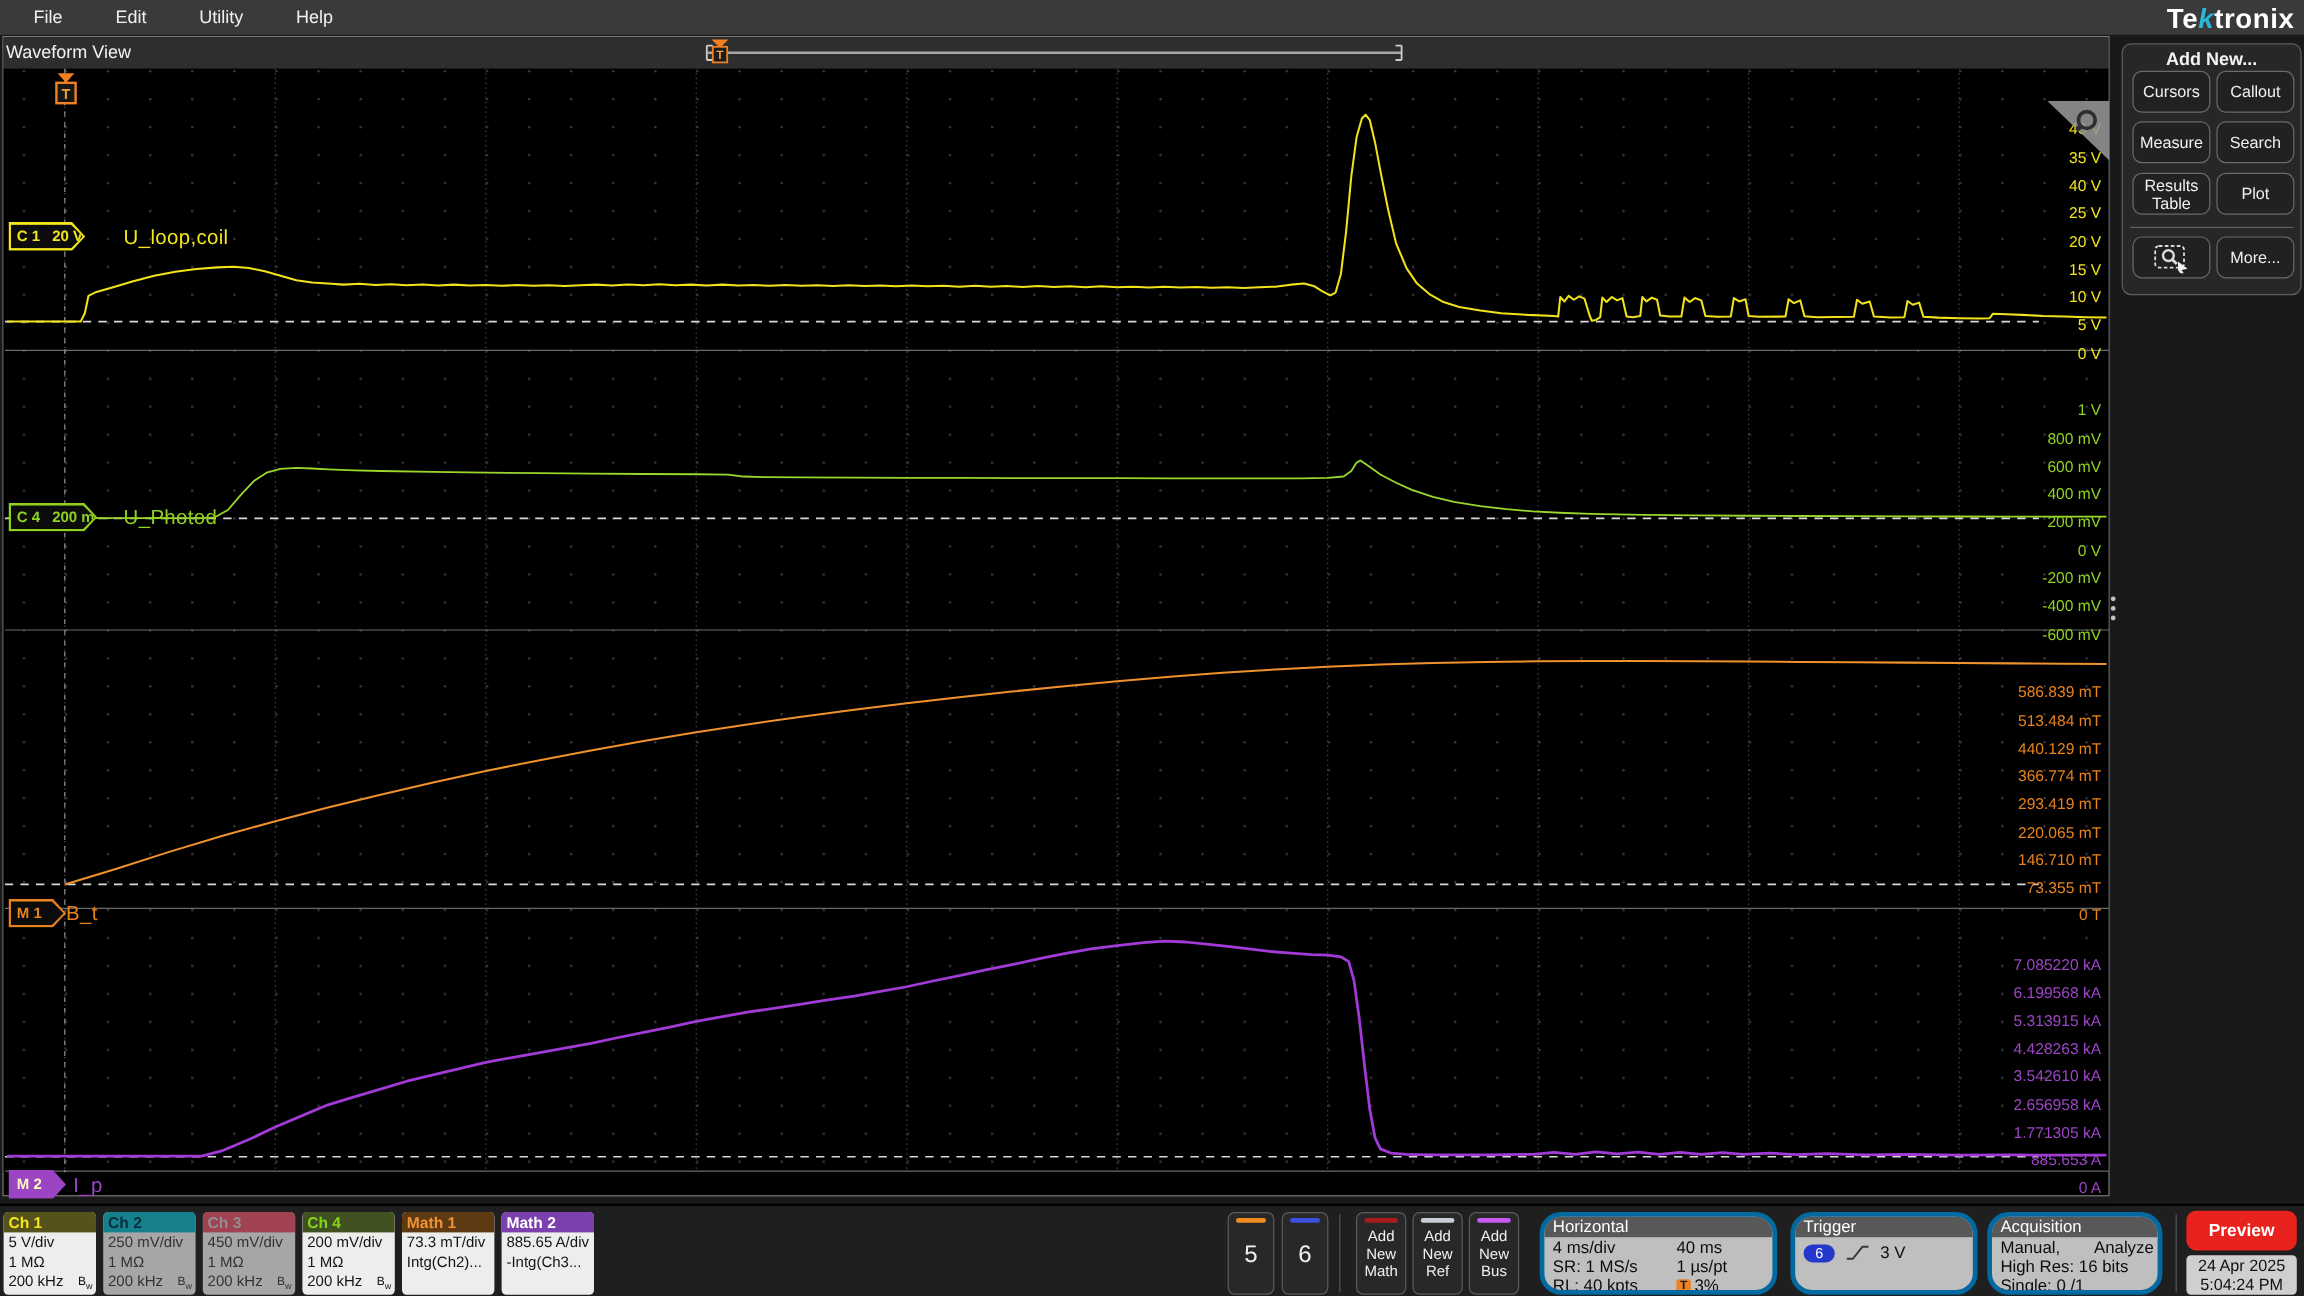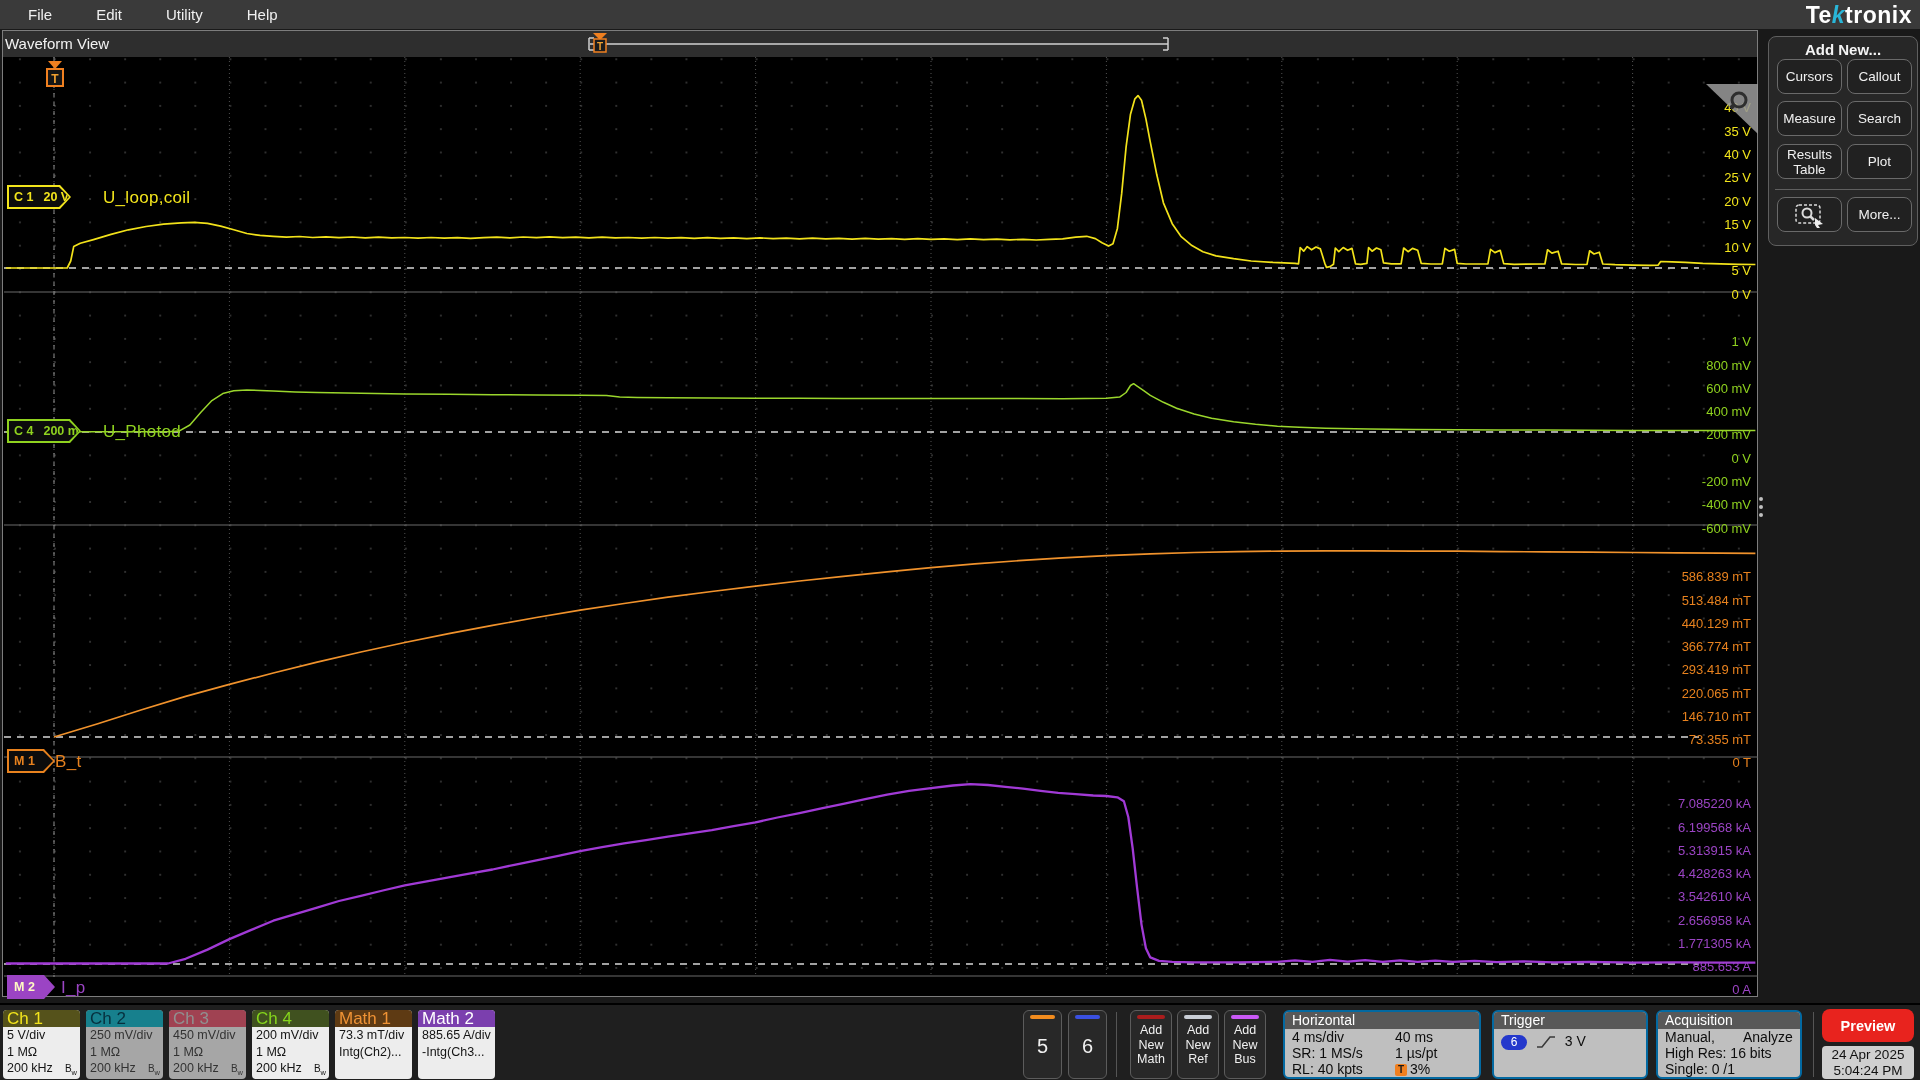--- a/index.html
+++ b/index.html
@@ -36,35 +36,35 @@
   #splitter-dots i{display:block;width:4px;height:4px;border-radius:50%;background:#c0c0c0;margin-bottom:4px;}
   
   #sidebar{position:absolute;left:1768px;top:36px;width:148px;height:208px;border:1px solid #5f5f5f;border-radius:8px;background:#272727;}
   #sidebar-title{text-align:center;font-size:15px;font-weight:bold;color:#f4f4f4;margin-top:4px;}
   .sb-btn{position:absolute;width:63px;height:33px;background:#212121;border:1px solid #6a6a6a;border-radius:8px;
           color:#f0f0f0;font-size:13.5px;display:flex;align-items:center;justify-content:center;text-align:center;line-height:15px;cursor:default;}
   #sb-sep{position:absolute;left:6px;top:152px;width:136px;height:1px;background:#5f5f5f;}
   
   #bottombar{position:absolute;left:0;top:1003px;width:1920px;height:77px;background:#1f1f1f;border-top:2px solid #000;}
   .card{position:absolute;top:5px;width:77px;height:69px;border-radius:4px;overflow:hidden;background:#ededed;}
-  .card .hdr{height:17px;font-size:17px;font-weight:normal;padding-left:4px;line-height:17px;}
+  .card .hdr{height:17px;font-size:13px;font-weight:bold;padding-left:4px;line-height:17px;}
   .card .row{font-size:12.5px;color:#141414;padding-left:4px;line-height:16.5px;position:relative;white-space:nowrap;}
   .card.dim{background:#a6a6a6;}
   .card.dim .row{color:#333;}
   .bw{position:absolute;right:3px;top:1px;font-size:10px;}
   .bw sub{font-size:7.5px;}
   .scope-btn{position:absolute;top:5px;width:39px;height:69px;background:#282828;border:1px solid #5c5c5c;border-radius:6px;box-sizing:border-box;}
   .scope-btn .stripe{position:absolute;left:6px;right:6px;top:4px;height:4px;border-radius:2px;}
   .scope-btn .num{position:absolute;left:0;right:0;top:24px;text-align:center;font-size:20px;color:#f0f0f0;}
   .vdiv{position:absolute;top:7px;height:65px;width:1px;background:#555;}
   .add-btn{position:absolute;top:5px;width:42px;height:69px;background:#282828;border:1px solid #5c5c5c;border-radius:6px;box-sizing:border-box;
            color:#f0f0f0;font-size:12.5px;text-align:center;}
   .add-btn .stripe{position:absolute;left:6px;right:6px;top:4px;height:4px;border-radius:2px;}
   .add-btn .lines{margin-top:12px;line-height:14.5px;}
-  .panel{position:absolute;top:5px;height:69px;background:#bfbfbf;border:2px solid #0369a1;border-radius:6px;box-sizing:border-box;overflow:hidden;}
+  .panel{position:absolute;top:5px;height:69px;background:#bfbfbf;border:4px solid #0369a1;border-radius:18px;box-sizing:border-box;overflow:hidden;}
   .panel .phdr{height:17px;background:#585858;color:#fff;font-size:14px;padding-left:7px;line-height:17px;}
   .panel .prow{position:relative;font-size:14px;color:#0d0d0d;padding-left:7px;line-height:16px;white-space:nowrap;}
   .prow .rcol{position:absolute;left:110px;top:0;}
   .trig-src{display:inline-block;min-width:26px;height:15px;background:#2438cc;border-radius:8px;color:#fff;
             font-size:12px;text-align:center;line-height:15px;vertical-align:middle;}
   .tiny-t{display:inline-block;width:12px;height:12px;background:#f08020;border-radius:2px;color:#1a1a1a;
           font-size:10px;font-weight:bold;text-align:center;line-height:12px;vertical-align:middle;margin-right:3px;}
   #preview-btn{position:absolute;left:1822px;top:4px;width:92px;height:33px;background:#e8231e;border-radius:8px;
                color:#fff;font-weight:bold;font-size:14.5px;display:flex;align-items:center;justify-content:center;}
   #datetime{position:absolute;left:1822px;top:41px;width:92px;height:33px;background:#cfcfcf;border-radius:4px;

